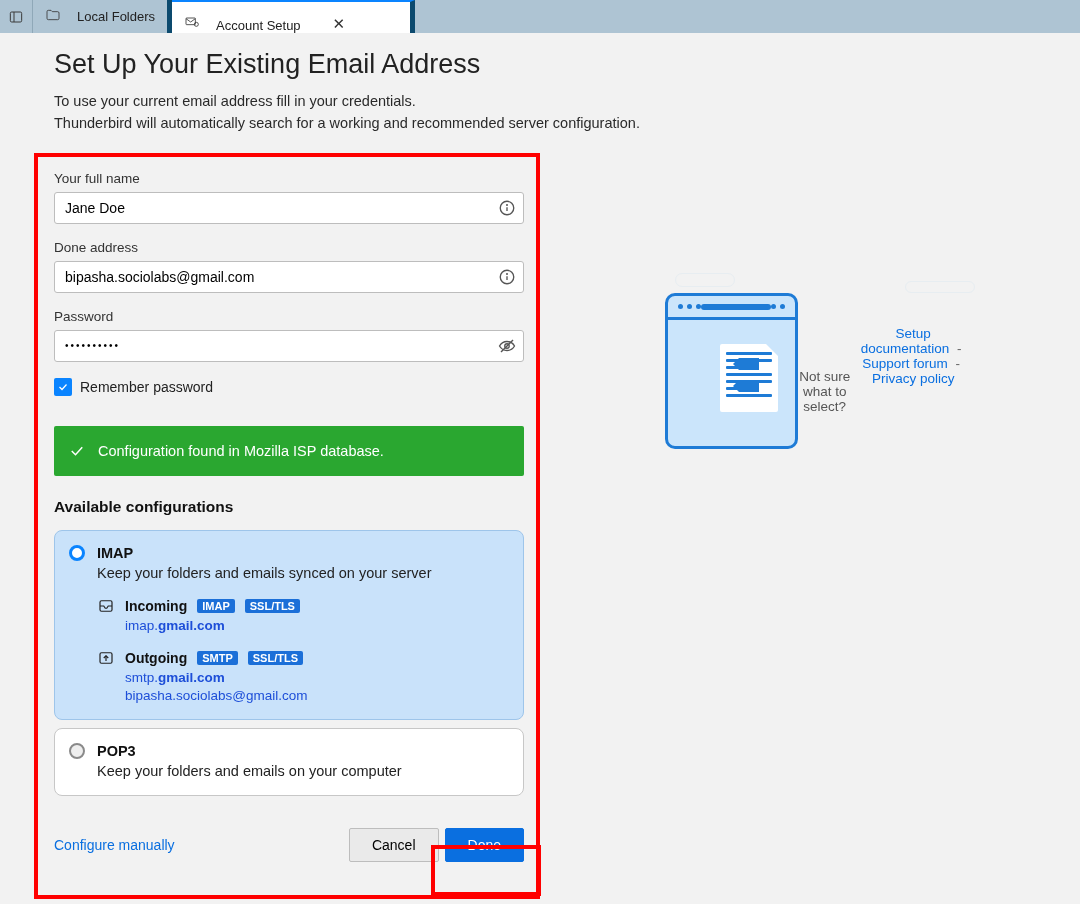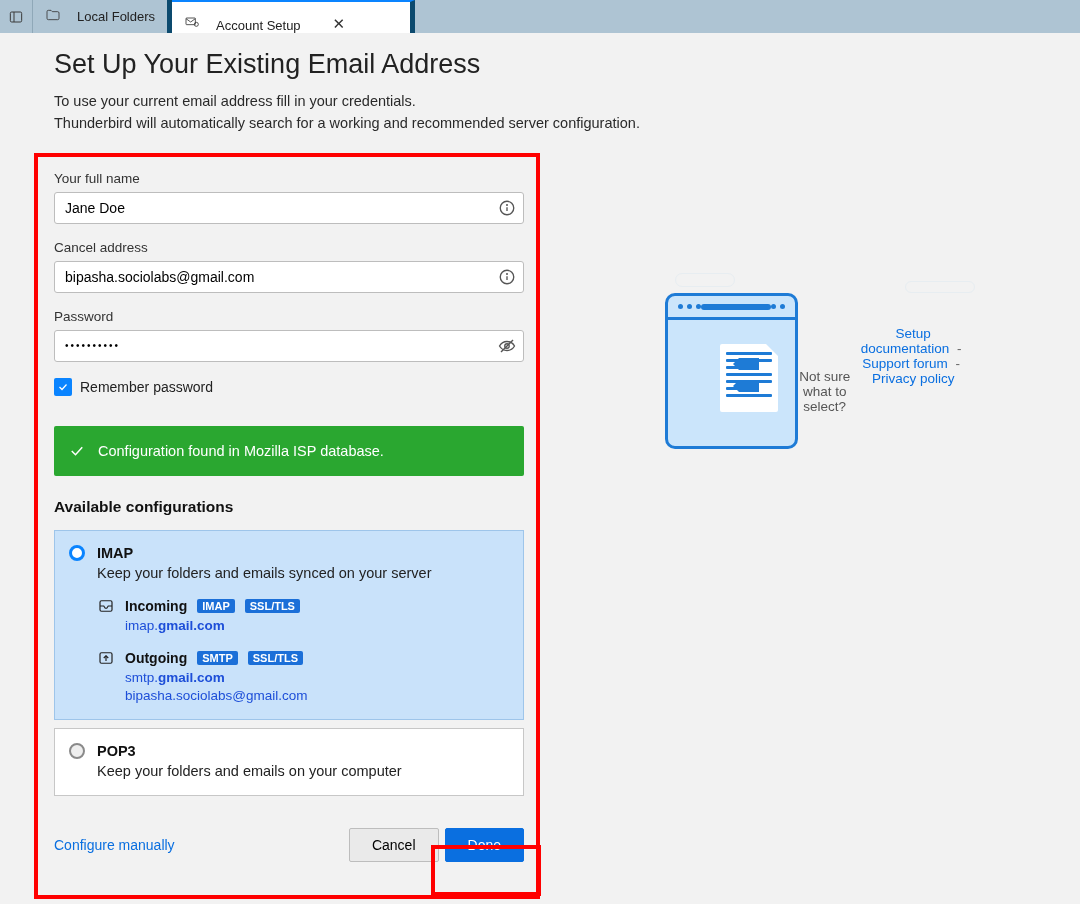--- a/index.html
+++ b/index.html
@@ -34,21 +34,21 @@
     .checkbox-row { display: flex; align-items: center; gap: 8px; margin-top: 10px; margin-bottom: 30px; }
     .checkbox { width: 18px; height: 18px; background: #0a84ff; border-radius: 2px; display: flex; align-items: center; justify-content: center; }
     .checkbox svg { width: 12px; height: 12px; stroke: #fff; stroke-width: 2.5; fill: none; }
     .checkbox-label { font-size: 14px; color: #222; }
 
     .alert { background: #2aa730; color: #fff; padding: 16px 14px; font-size: 14.5px; border-radius: 2px; display: flex; align-items: center; gap: 12px; margin-bottom: 22px; }
     .alert svg { width: 18px; height: 18px; stroke: #fff; stroke-width: 2; fill: none; }
 
     .section-title { font-size: 15.5px; font-weight: 600; color: #111; margin-bottom: 14px; }
 
-    .config-card { border: 1px solid #c7c7c7; border-radius: 0; padding: 14px 14px 16px 14px; margin-bottom: 8px; background: #fff; }
+    .config-card { border: 1px solid #c7c7c7; border-radius: 8px; padding: 14px 14px 16px 14px; margin-bottom: 8px; background: #fff; }
     .config-card.selected { background: #c9e2fa; border-color: #9ec5ea; }
     .radio-row { display: flex; align-items: center; gap: 12px; margin-bottom: 4px; }
     .radio { width: 16px; height: 16px; border-radius: 50%; border: 3.5px solid #0a84ff; background: #fff; }
     .radio.empty { border: 2px solid #8a8a8a; background: #eee; }
     .config-title { font-weight: 600; font-size: 14.5px; color: #111; }
     .config-desc { font-size: 14.5px; color: #222; margin-left: 28px; margin-top: 2px; }
 
     .server-row { display: flex; align-items: center; gap: 10px; margin-top: 16px; margin-left: 28px; }
     .server-row svg { width: 18px; height: 18px; stroke: #222; stroke-width: 1.6; fill: none; }
     .server-label { font-weight: 600; font-size: 14px; color: #111; }
@@ -133,21 +133,21 @@
           <svg viewBox="0 0 24 24">
               <circle cx="12" cy="12" r="9"></circle>
               <line x1="12" y1="11" x2="12" y2="16"></line>
               <circle cx="12" cy="8" r="0.5" fill="#555"></circle>
             </svg>
         </span>
       </div>
     </div>
 
     <div class="field-group">
-      <span class="label">Cancel address</span>
+      <span class="label">Done address</span>
       <div class="input-wrap">
         <input class="input" value="bipasha.sociolabs@gmail.com" style="">
         <span class="input-icon">
           <svg viewBox="0 0 24 24">
               <circle cx="12" cy="12" r="9"></circle>
               <line x1="12" y1="11" x2="12" y2="16"></line>
               <circle cx="12" cy="8" r="0.5" fill="#555"></circle>
             </svg>
         </span>
       </div>

